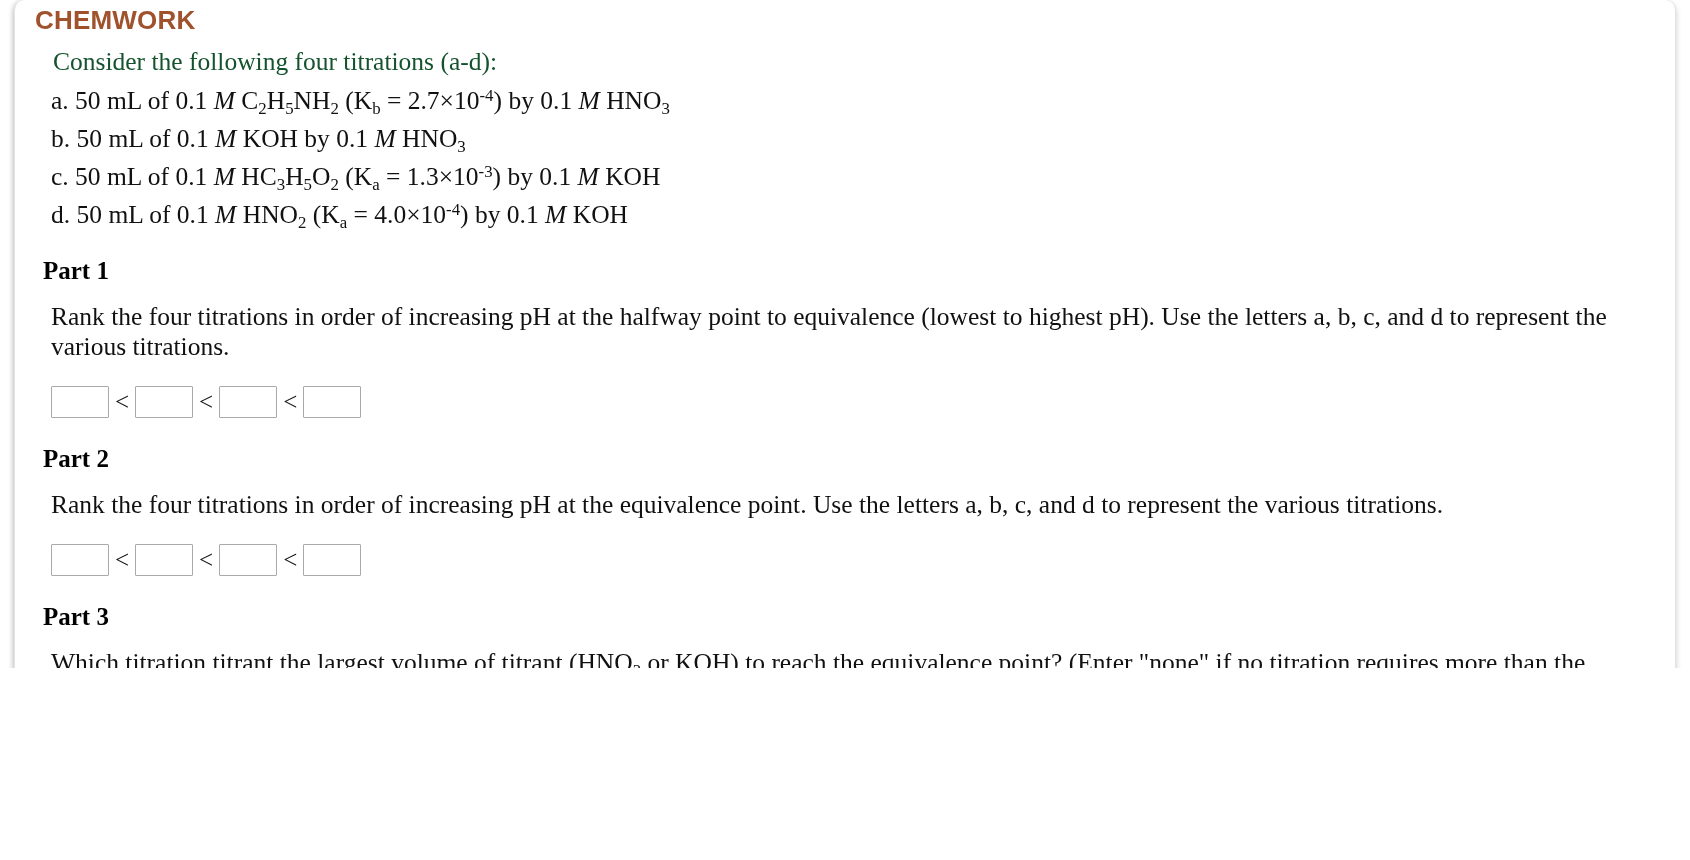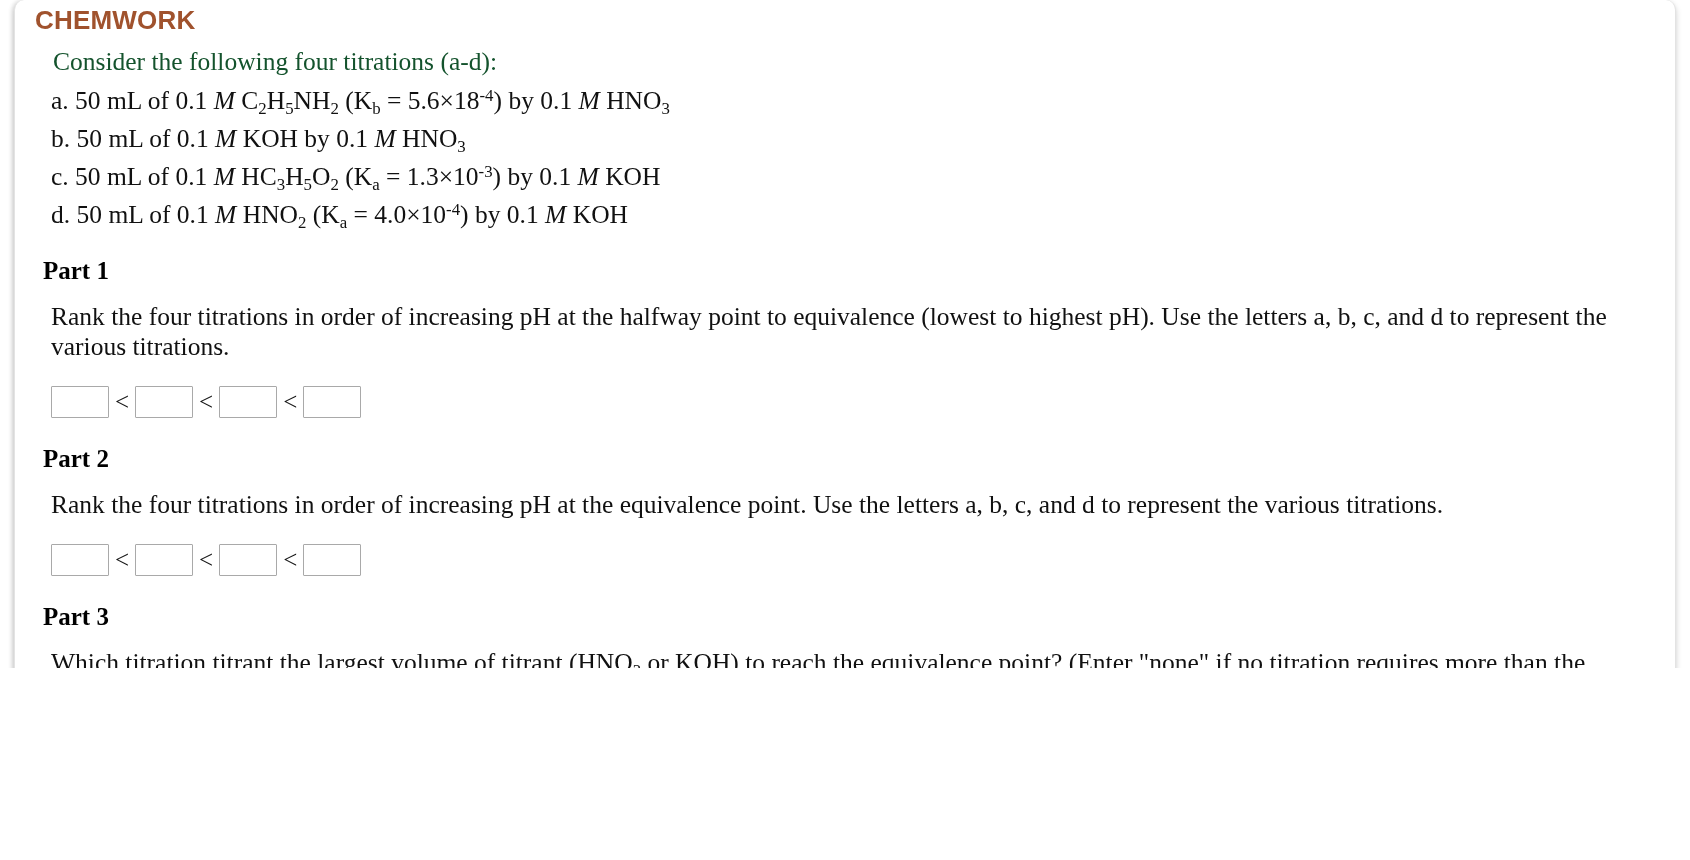--- a/index.html
+++ b/index.html
@@ -194,21 +194,21 @@
 
       <div class="intro">Consider the following four titrations (a-d):</div>
 
       <div class="titration-list">
 
         <div class="titration-line">
           <span>a.</span>
           <span>50 mL of 0.1</span>
           <span class="mvar">M</span>
           <span>C<sub>2</sub>H<sub>5</sub>NH<sub>2</sub></span>
-          <span>(K<sub>b</sub> = <span>5.6×18</span><sup>-4</sup>)</span>
+          <span>(K<sub>b</sub> = <span>2.7×10</span><sup>-4</sup>)</span>
           <span>by 0.1</span>
           <span class="mvar">M</span>
           <span>HNO<sub>3</sub></span>
         </div>
 
         <div class="titration-line">
           <span>b.</span>
           <span>50 mL of 0.1</span>
           <span class="mvar">M</span>
           <span>KOH</span>

